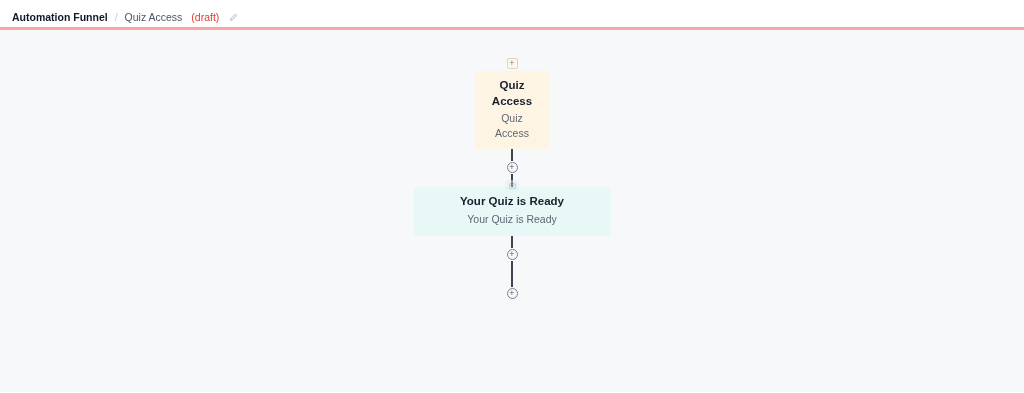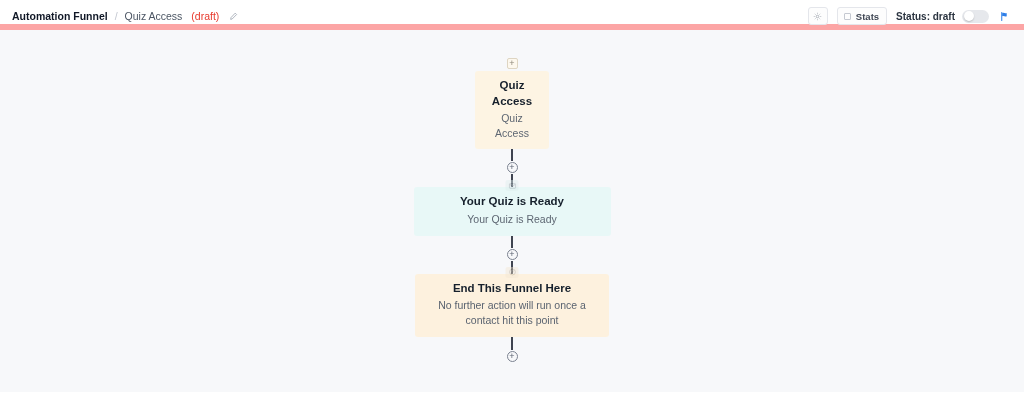--- a/index.html
+++ b/index.html
@@ -15,21 +15,21 @@
     background: #ffffff;
     color: #1f2933;
     -webkit-font-smoothing: antialiased;
   }
 
   
   .topbar {
     position: relative;
     height: 30px;
     background: #ffffff;
-    border-bottom: 6px solid #fca5a5;
+    border-bottom: 3px solid #fca5a5;
     display: flex;
     align-items: center;
     padding: 8px 14px 0 12px;
   }
 
   .breadcrumb {
     display: flex;
     align-items: center;
     gap: 7px;
     font-size: 10.5px;
@@ -273,51 +273,20 @@
     <span class="crumb-sep">/</span>
     <span class="crumb-current">Quiz Access</span>
     <span class="crumb-state">(draft)</span>
     <span class="pencil-icon">
       <svg width="9" height="9" viewBox="0 0 16 16" fill="none" stroke="currentColor" stroke-width="1.4" stroke-linecap="round" stroke-linejoin="round">
         <path d="M11.5 2.5l2 2-8 8-2.6.6.6-2.6z"></path>
       </svg>
     </span>
   </div>
 
-  <div class="topbar-right">
-
-    <div class="icon-box">
-      <span>
-        <svg width="9" height="9" viewBox="0 0 16 16" fill="none" stroke="currentColor" stroke-width="1.3">
-          <circle cx="8" cy="8" r="2.3"></circle>
-          <path d="M8 1.4v1.6M8 13v1.6M1.4 8h1.6M13 8h1.6M3.3 3.3l1.2 1.2M11.5 11.5l1.2 1.2M12.7 3.3l-1.2 1.2M4.5 11.5l-1.2 1.2"></path>
-        </svg>
-      </span>
-    </div>
-
-    <div class="stats-btn">
-      <span class="stats-glyph"></span>
-      <span>Stats</span>
-    </div>
-
-    <div class="status-group">
-      <span class="status-label">Status: draft</span>
-      <div class="toggle">
-        <span class="knob"></span>
-      </div>
-    </div>
-
-    <span class="flag-icon">
-      <svg width="11" height="11" viewBox="0 0 16 16" fill="currentColor">
-        <path d="M4 2.2v11.6" stroke="currentColor" stroke-width="1.5" stroke-linecap="round"></path>
-        <path d="M4.6 3.1c2.4-1.2 4.2.9 6.6-.2v4.6c-2.4 1.1-4.2-1-6.6.2z"></path>
-      </svg>
-    </span>
-
-  </div>
 </div>
 
 <div class="canvas">
   <div class="flow" style="top:28px;">
 
     <div class="plus-square">+</div>
 
     <div class="node node-trigger">
       <div class="node-title">Quiz Access</div>
       <div class="node-sub">Quiz Access</div>
@@ -339,30 +308,20 @@
       <div class="node-title">Your Quiz is Ready</div>
       <div class="node-sub">Your Quiz is Ready</div>
     </div>
 
     <div class="connector">
       <div class="conn-line" style="height:12px;"></div>
       <div class="conn-plus">+</div>
       <div class="conn-line" style="height:13px;"></div>
     </div>
 
-    <div class="node node-end">
-      <span class="node-badge stop">
-        <svg width="8" height="8" viewBox="0 0 16 16" fill="none" stroke="currentColor" stroke-width="1.5">
-          <circle cx="8" cy="8" r="5.8"></circle>
-          <path d="M4.3 11.7L11.7 4.3"></path>
-        </svg>
-      </span>
-      <div class="node-title">End This Funnel Here</div>
-      <div class="node-sub">No further action will run once a contact hit this point</div>
-    </div>
 
     <div class="tail">
       <div class="conn-line" style="height:13px;"></div>
       <div class="conn-plus">+</div>
     </div>
 
   </div>
 </div>
 
 </body></html>

